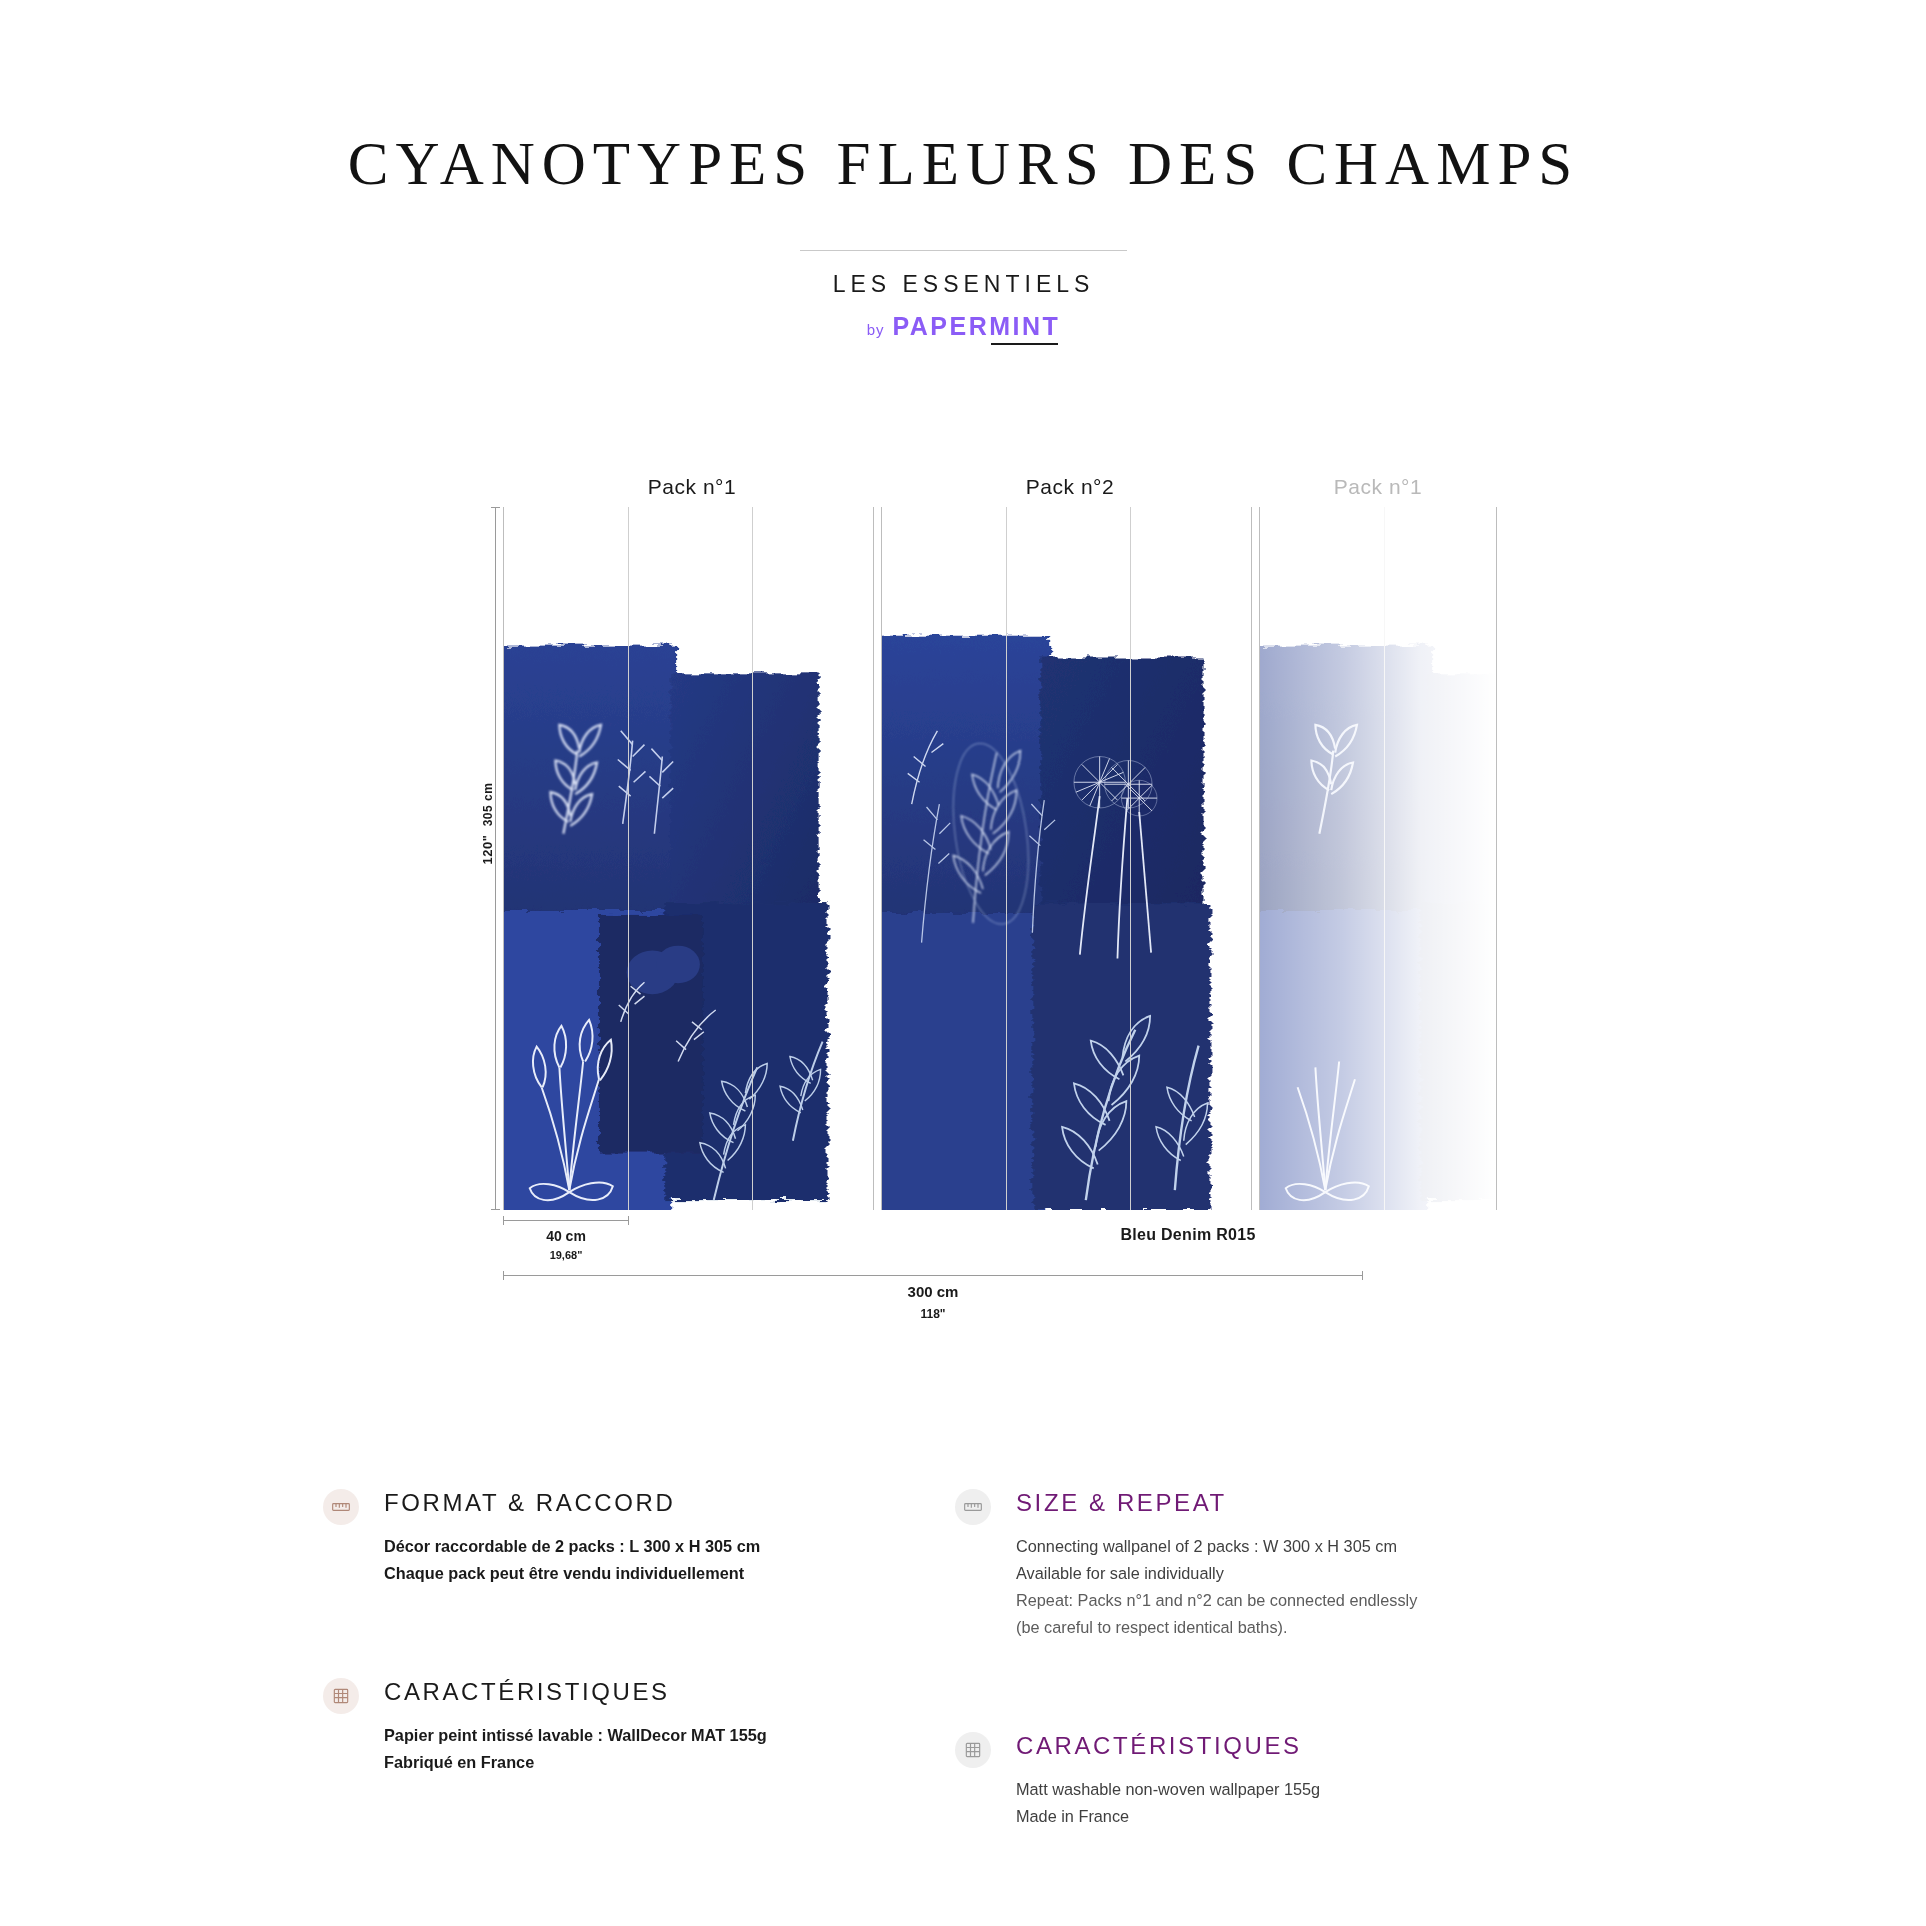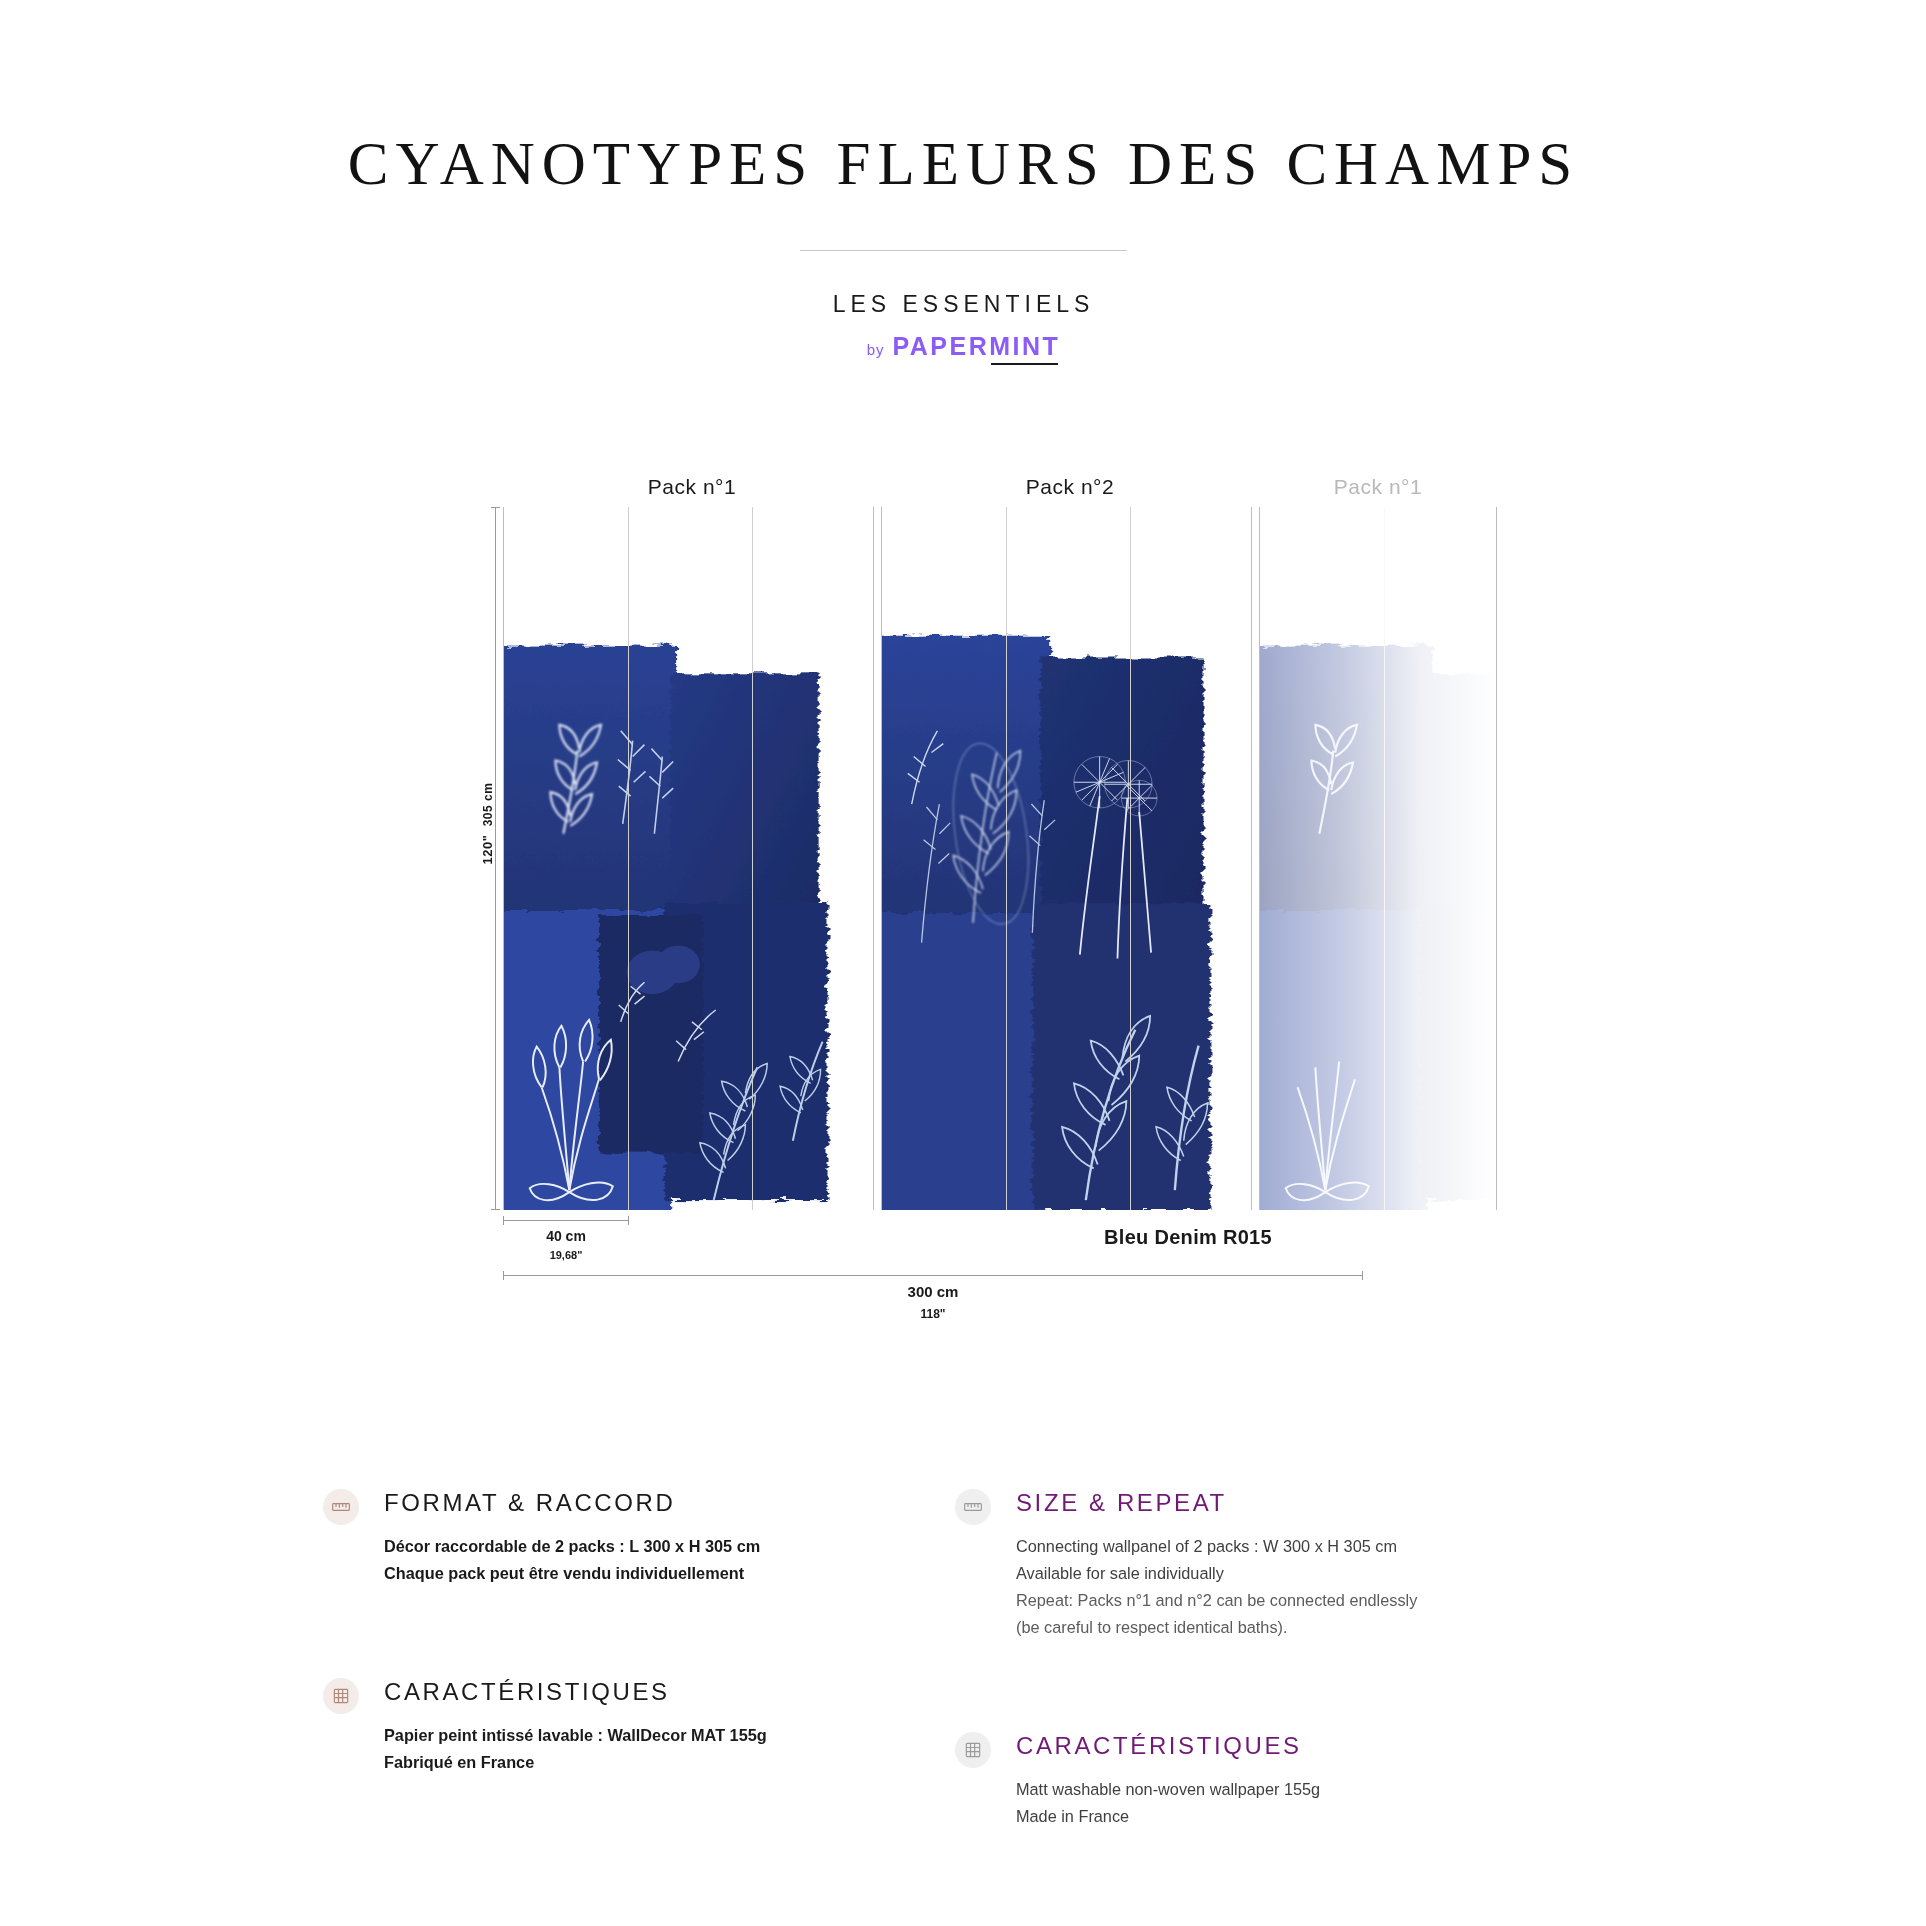--- a/index.html
+++ b/index.html
@@ -30,21 +30,21 @@
     margin: 0;
     white-space: nowrap;
   }
   .rule {
     width: 327px;
     height: 1px;
     background: #c9c9c9;
     margin: 51px auto 0 auto;
   }
   .collection {
-    margin-top: 40px;
+    margin-top: 20px;
     font-size: 23px;
     letter-spacing: 5px;
     color: #1a1a1a;
     font-family: "Liberation Sans", sans-serif;
   }
   .byline {
     margin-top: 14px;
     font-size: 15px;
     letter-spacing: 1px;
     color: #8b5cf6;
@@ -224,21 +224,21 @@
     font-size: 12px;
     font-weight: 700;
   }
 
   .colorway {
     position: absolute;
     left: 970px;
     top: 1226px;
     width: 436px;
     text-align: center;
-    font-size: 20px;
+    font-size: 16px;
     font-weight: 700;
     letter-spacing: 0.3px;
   }
 
   
   .info {
     position: absolute;
     top: 1485px;
     left: 0;
     width: 1927px;

